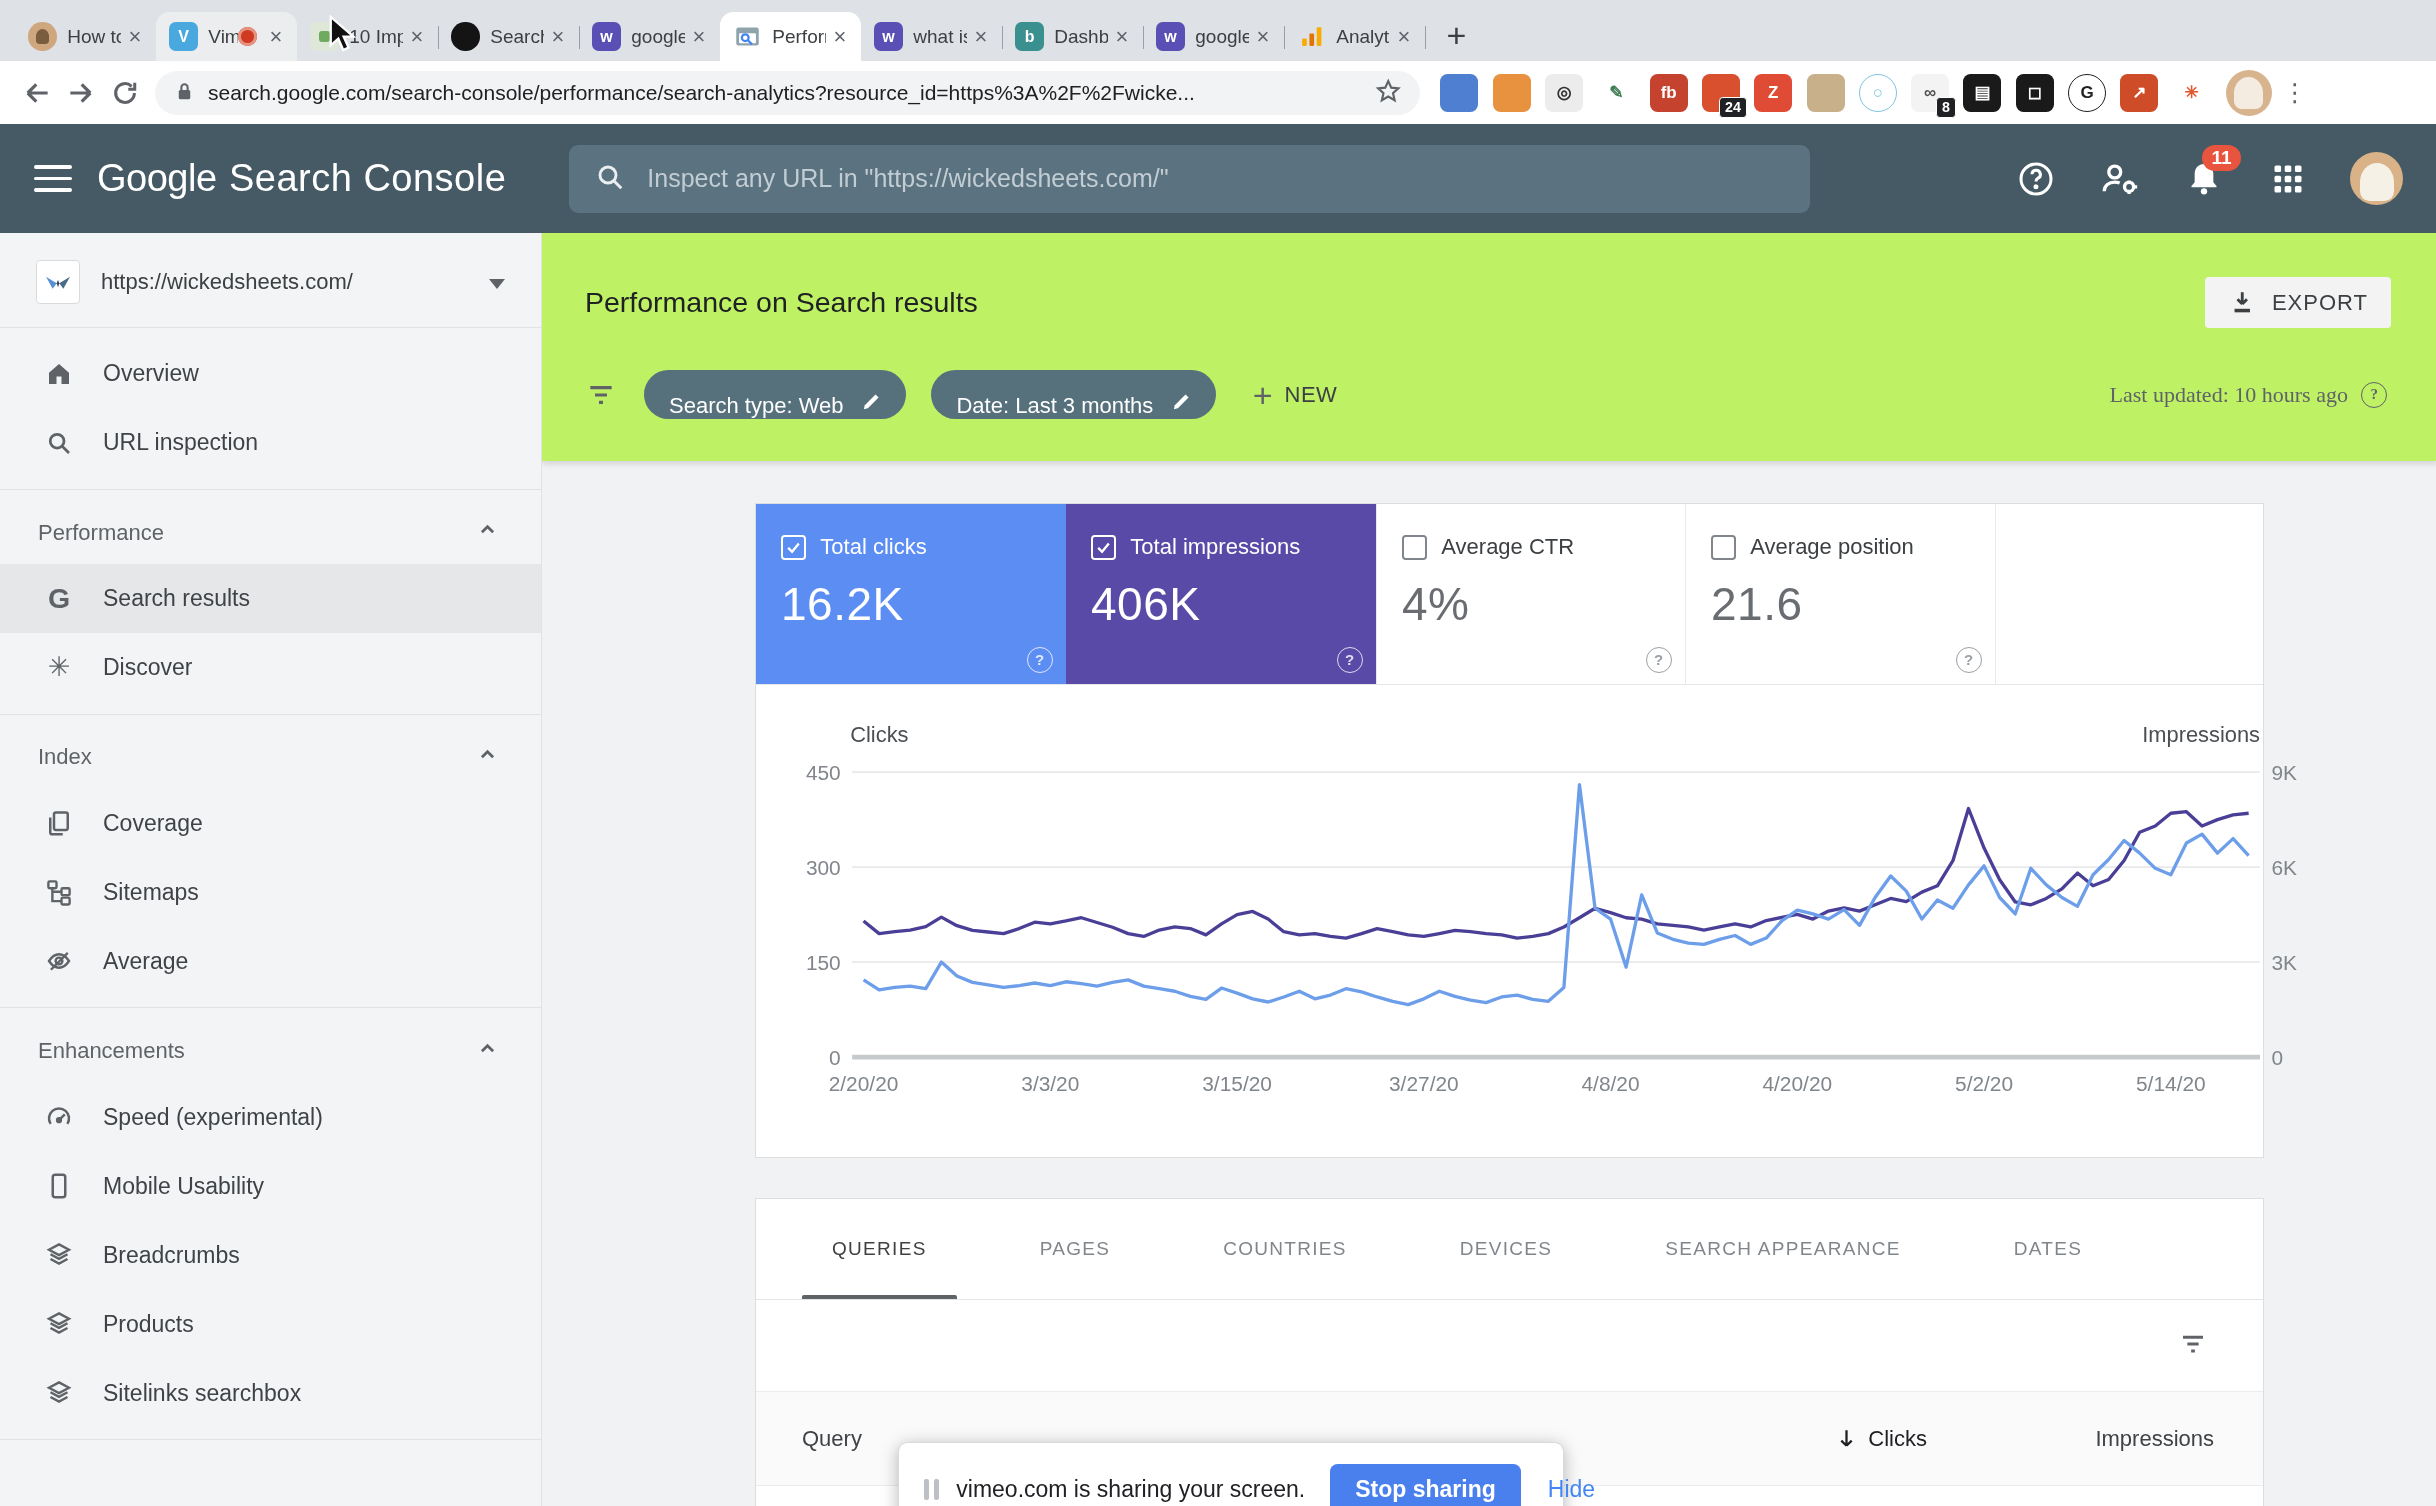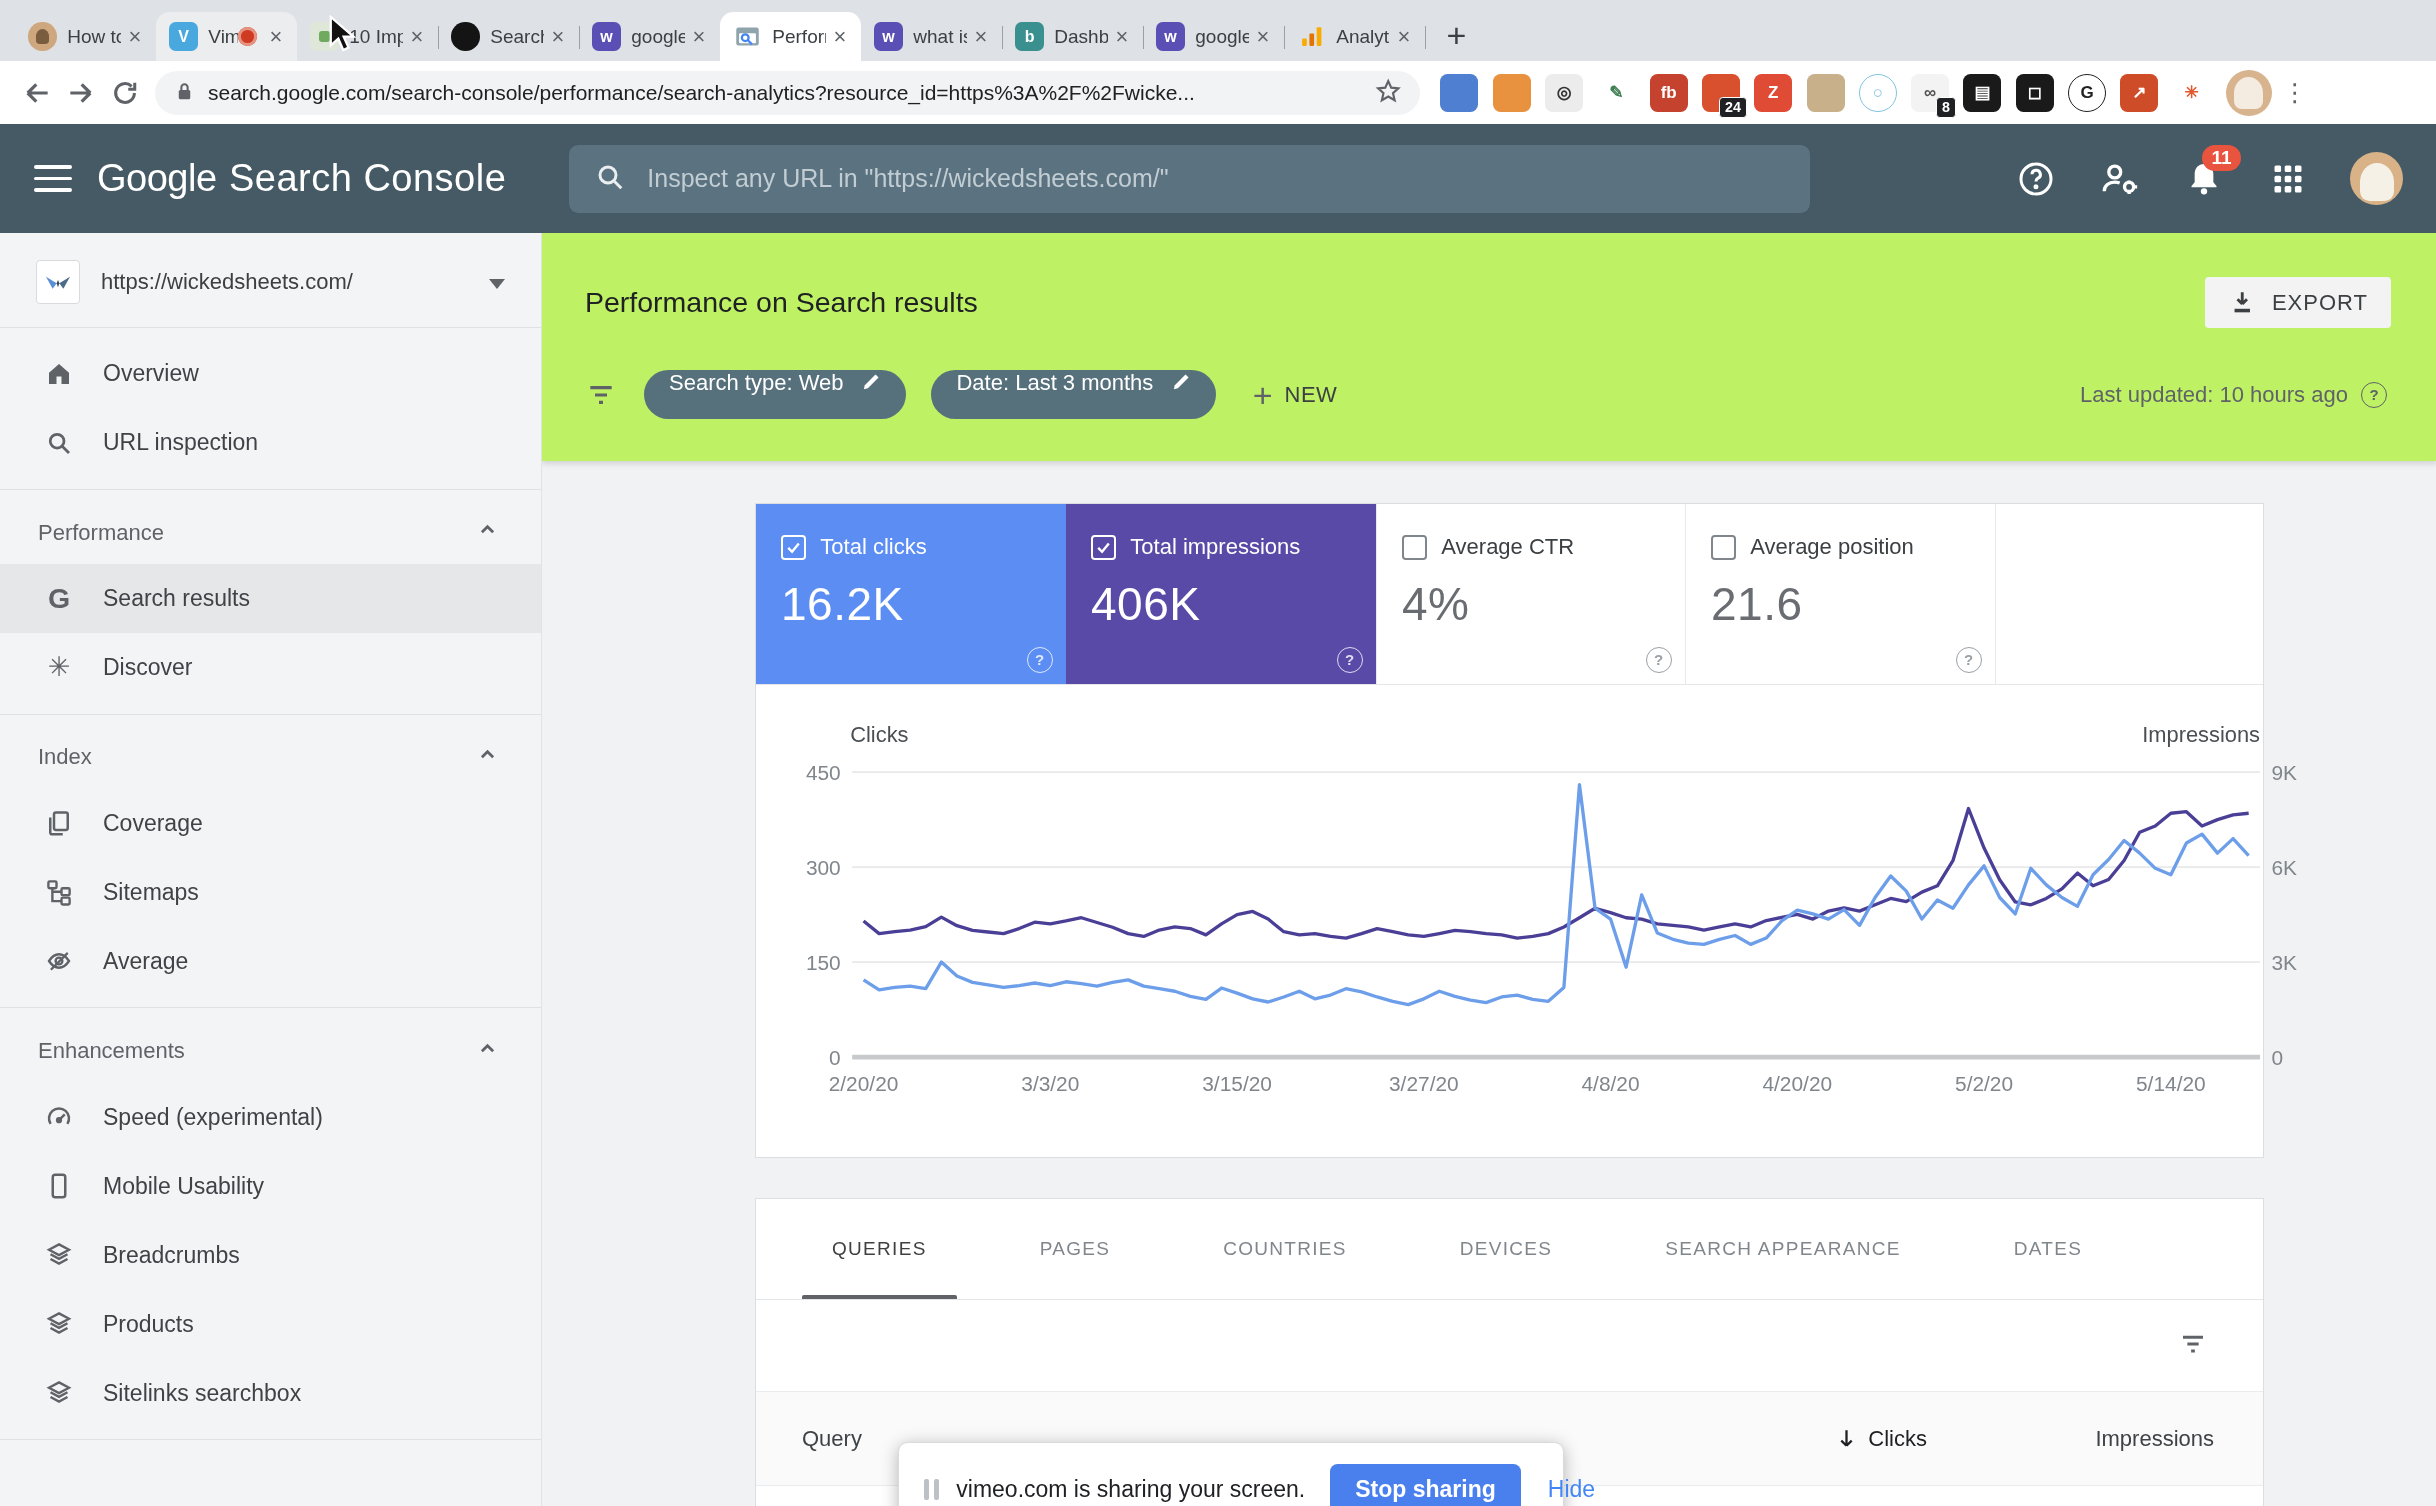--- a/index.html
+++ b/index.html
@@ -66,24 +66,24 @@
   .shead { height:63px; display:flex; align-items:center; padding:0 40px 0 38px; font-size:22px; color:#5f6368; }
   .shead .chev { margin-left:auto; color:#5f6368; }
   
   .main { flex:1; display:flex; flex-direction:column; overflow:hidden; }
   .main-header { background:#bef264; box-shadow:0 2.9px 5.7px rgba(0,0,0,0.13); position:relative; z-index:2; padding:44px 46px 42px 43px; }
   .title-row { display:flex; align-items:center; }
   .page-title { font-size:28.5px; color:#202124; font-weight:400; }
   .export-btn { margin-left:auto; display:flex; align-items:center; gap:15px; background:#f3f3f3; padding:11.4px 23px; border-radius:3.8px; color:#3c4043; font-size:22px; font-weight:500; letter-spacing:1px; }
   .filter-row { display:flex; align-items:center; margin-top:42px; }
   .funnel { color:#5f6368; margin-right:27px; display:flex; }
-  .chip { height:49px; border-radius:26px; background:#56707c; color:#fff; display:flex; align-items:flex-start; padding:0 23px 0 25px; font-size:22px; margin-right:25px; gap:17px; flex:none; }
+  .chip { height:49px; border-radius:26px; background:#56707c; color:#fff; display:flex; align-items:flex-end; padding:0 23px 0 25px; font-size:22px; margin-right:25px; gap:17px; flex:none; }
   .newbtn { display:flex; align-items:center; gap:11.4px; color:#3c4043; font-size:22px; font-weight:500; margin-left:11.4px; letter-spacing:0.5px; }
   .newbtn .plus { font-size:34px; color:#5f6368; font-weight:400; line-height:0; }
-  .lastupd { margin-left:auto; display:flex; align-items:center; gap:13.3px; color:#5f6368; font-size:22px; margin-right:3.8px; }
+  .lastupd { margin-left:auto; display:flex; align-items:center; gap:13.3px; color:#5f6368; font-size:22px; margin-right:3.8px;font-family:Liberation Serif, serif; }
   .qmark { width:26px; height:26px; border:1.9px solid currentColor; border-radius:50%; display:grid; place-items:center; font-size:15px; font-weight:700; flex:none; }
   
   .content { flex:1; padding:42px 0 0 213px; overflow:hidden; position:relative; }
   .panel { width:1509px; background:#fff; border:1px solid #dcdee0; }
   .cards { display:flex; border-bottom:1px solid #e4e6e8; height:181px; }
   .card { width:310px; flex:none; position:relative; padding:30px 0 0 25px; }
   .card.filled { color:#fff; }
   .card.white { border-right:1px solid #e7e9eb; color:#3c4043; }
   .card.white:nth-child(3) { border-left:1px solid #e7e9eb; }
   .chk-row { display:flex; align-items:center; gap:14.3px; }

